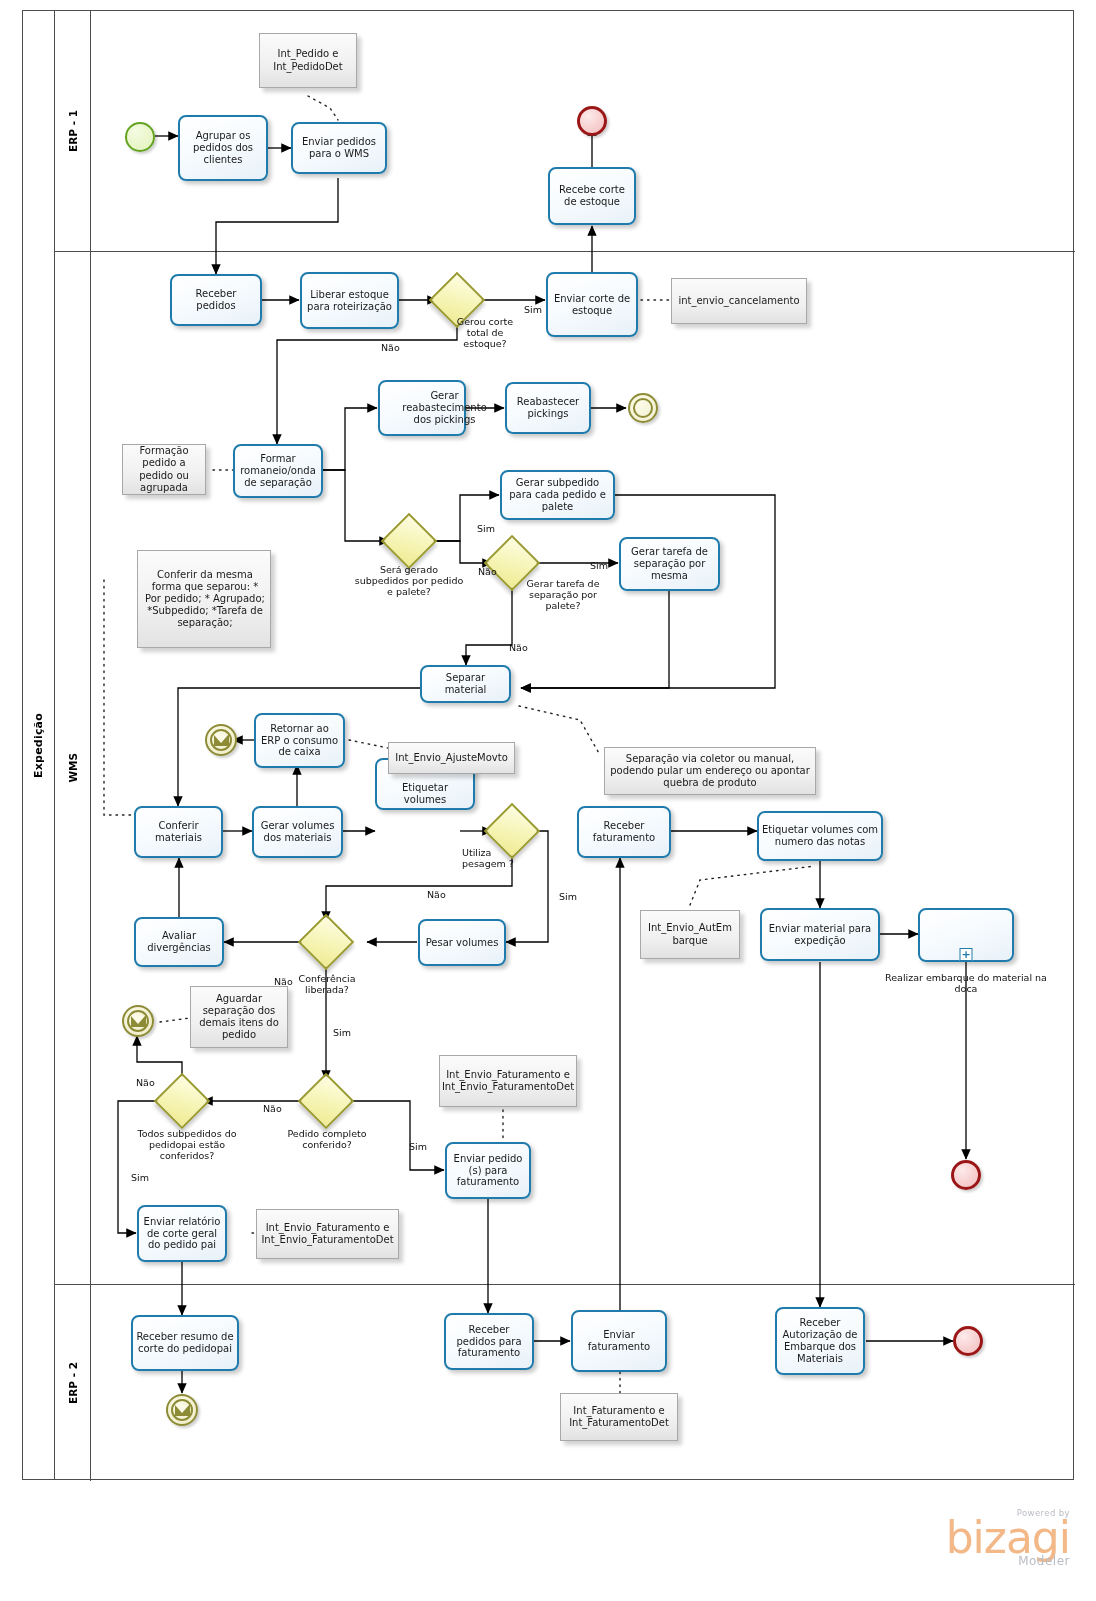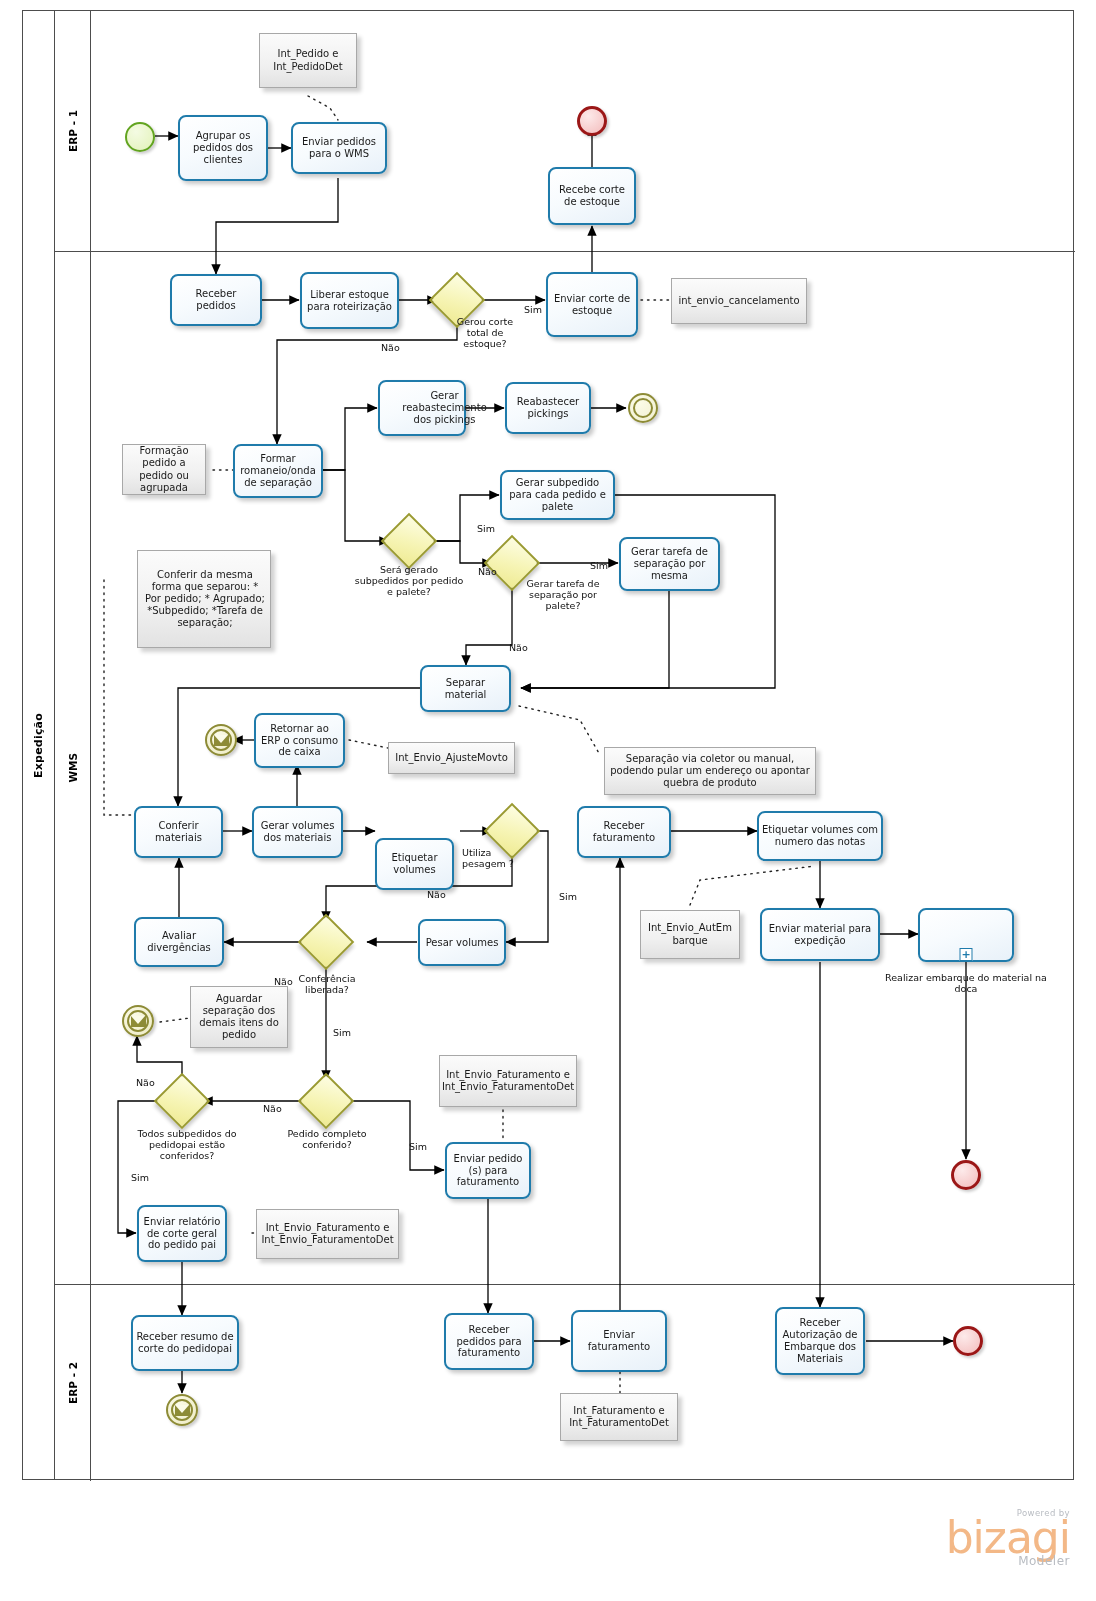--- a/index.html
+++ b/index.html
@@ -283,37 +283,37 @@
     </div>
 
   <div class="task" style="left:500px;top:470px;width:115px;height:50px;">
     <span>Gerar subpedido para cada pedido e palete</span>
     </div>
 
   <div class="task" style="left:619px;top:537px;width:101px;height:54px;">
     <span>Gerar tarefa de separação por mesma</span>
     </div>
 
-  <div class="task" style="left:420px;top:665px;width:91px;height:47px;">
+  <div class="task" style="left:420px;top:665px;width:91px;height:38px;">
     <span>Separar material</span>
     </div>
 
   <div class="task" style="left:254px;top:713px;width:91px;height:55px;">
     <span>Retornar ao ERP o consumo de caixa</span>
     </div>
 
   <div class="task" style="left:134px;top:806px;width:89px;height:52px;">
     <span>Conferir materiais</span>
     </div>
 
   <div class="task" style="left:252px;top:806px;width:91px;height:52px;">
     <span>Gerar volumes dos materiais</span>
     </div>
 
-  <div class="task" style="left:375px;top:838px;width:79px;height:52px;">
+  <div class="task" style="left:375px;top:758px;width:100px;height:52px;align-items:flex-end;">
     <span>Etiquetar volumes</span>
     </div>
 
   <div class="task" style="left:577px;top:806px;width:94px;height:52px;">
     <span>Receber faturamento</span>
     </div>
 
   <div class="task" style="left:757px;top:811px;width:126px;height:50px;">
     <span>Etiquetar  volumes com numero das notas</span>
     </div>

